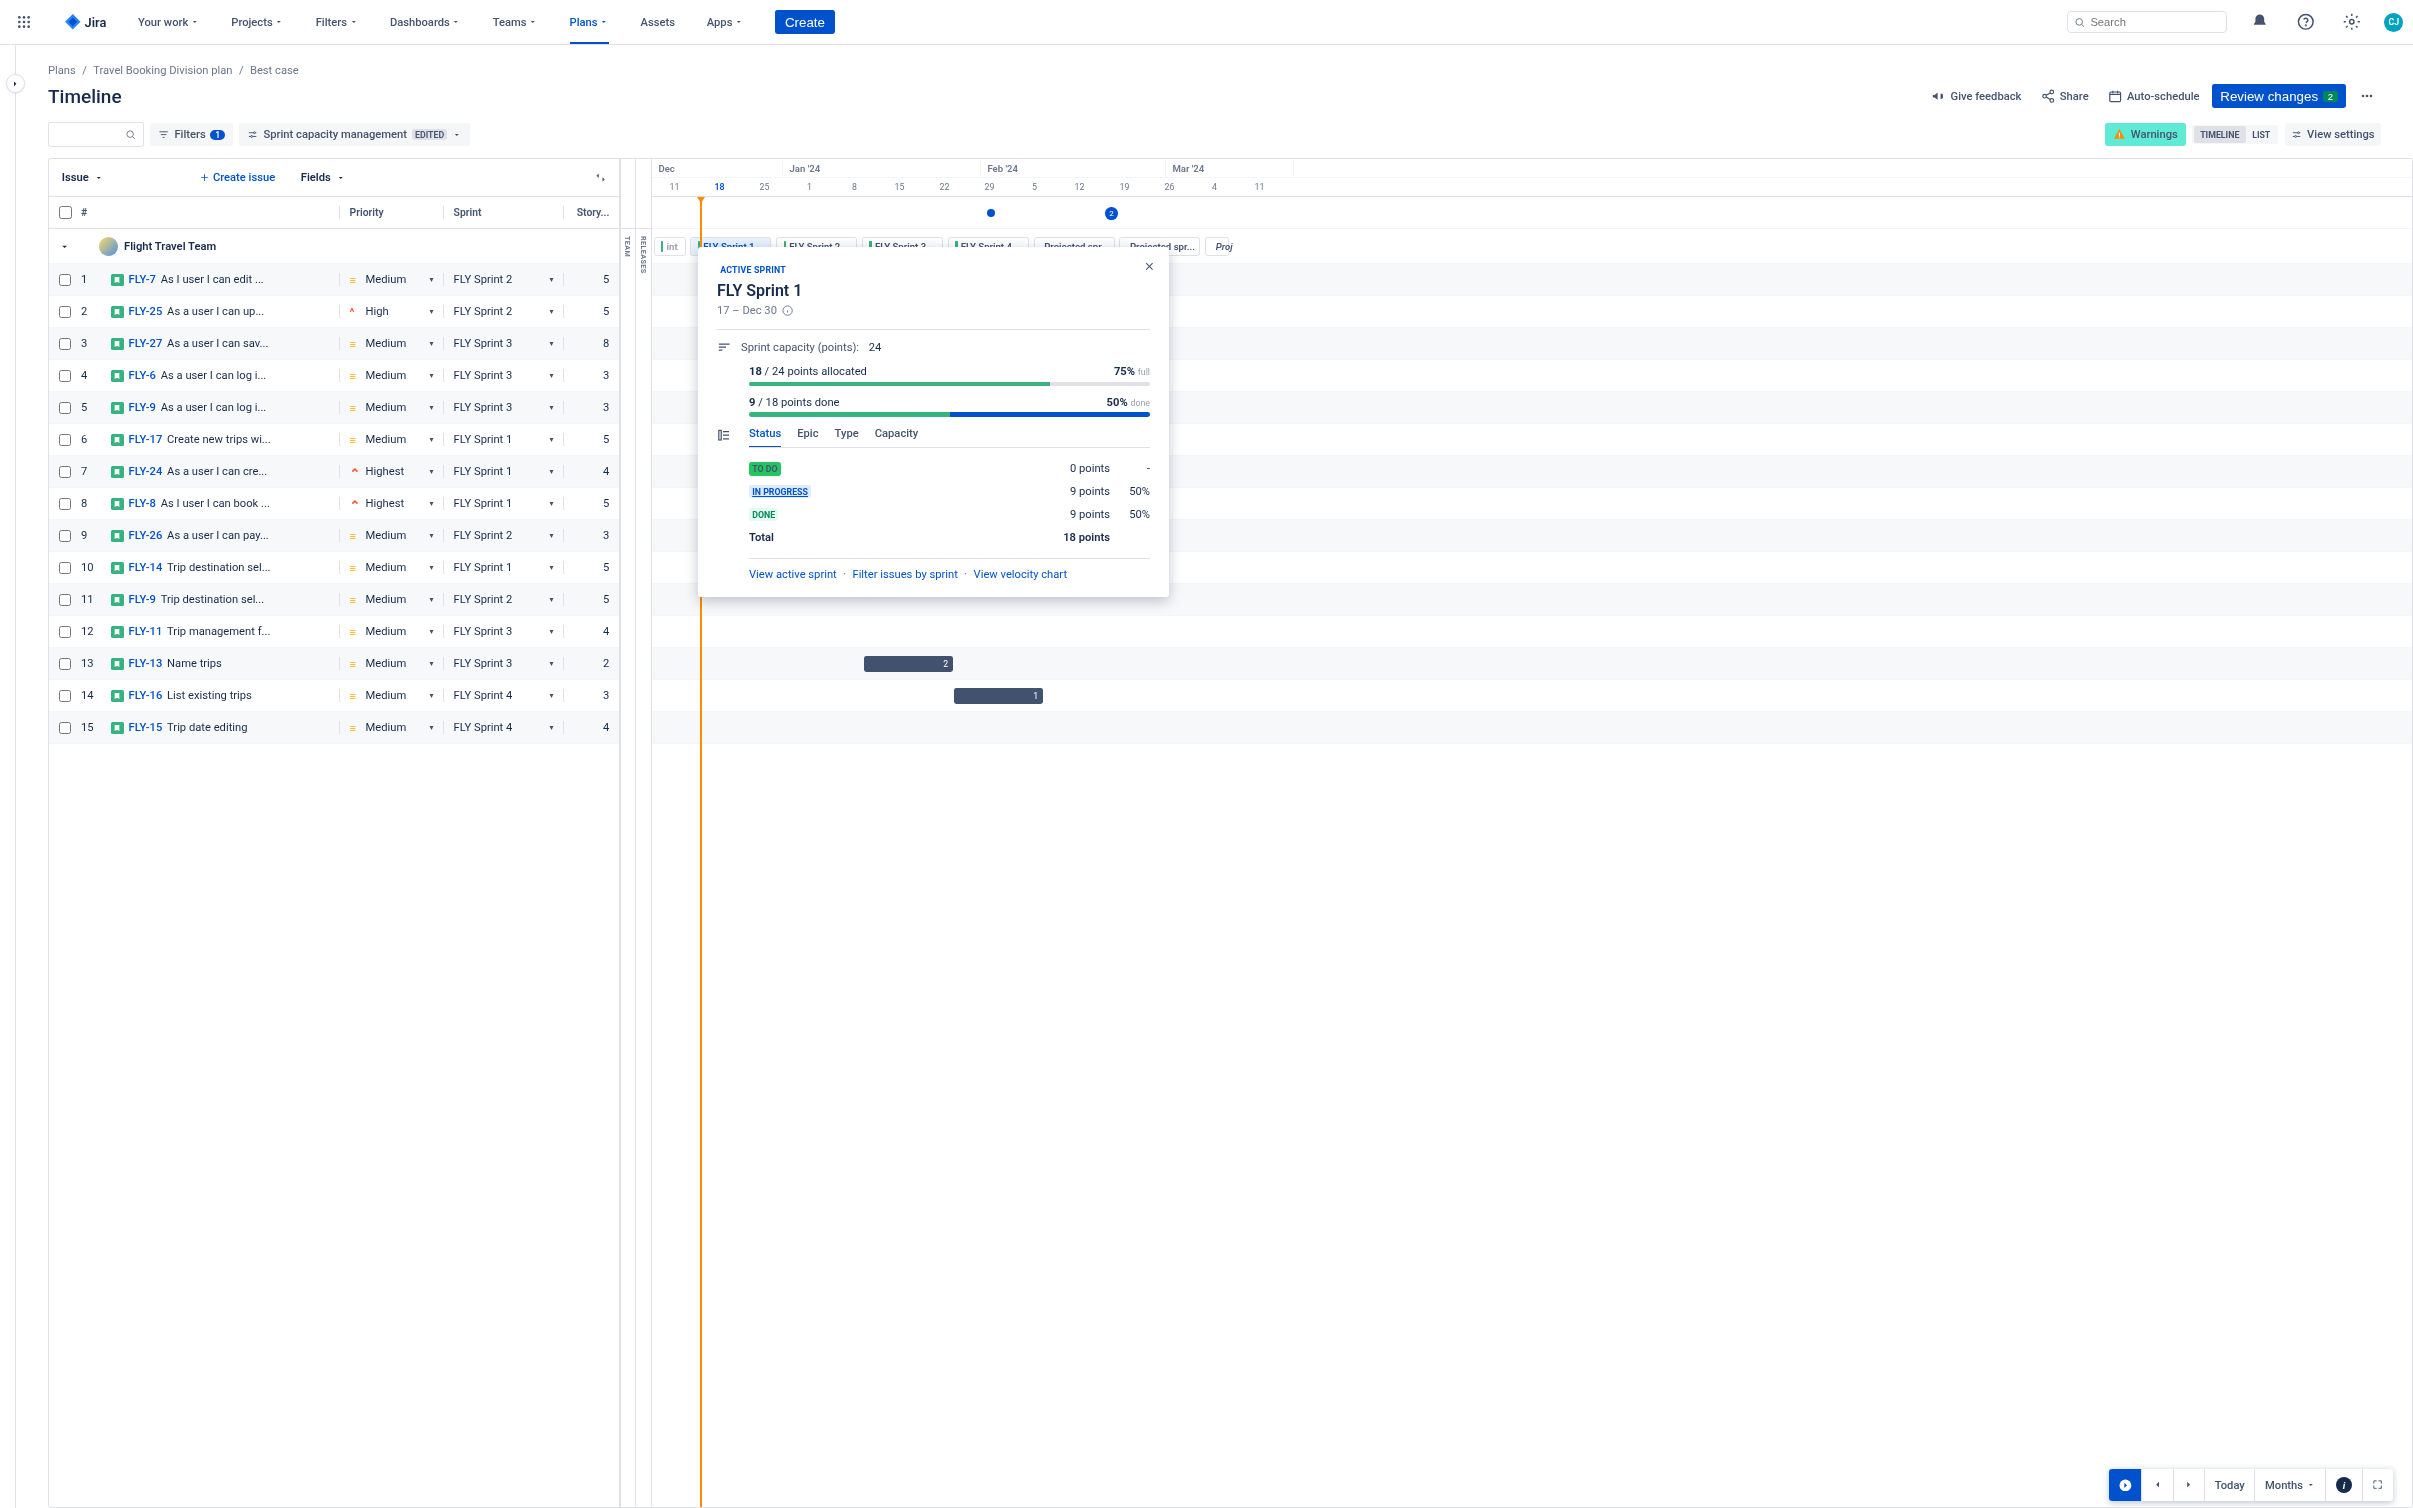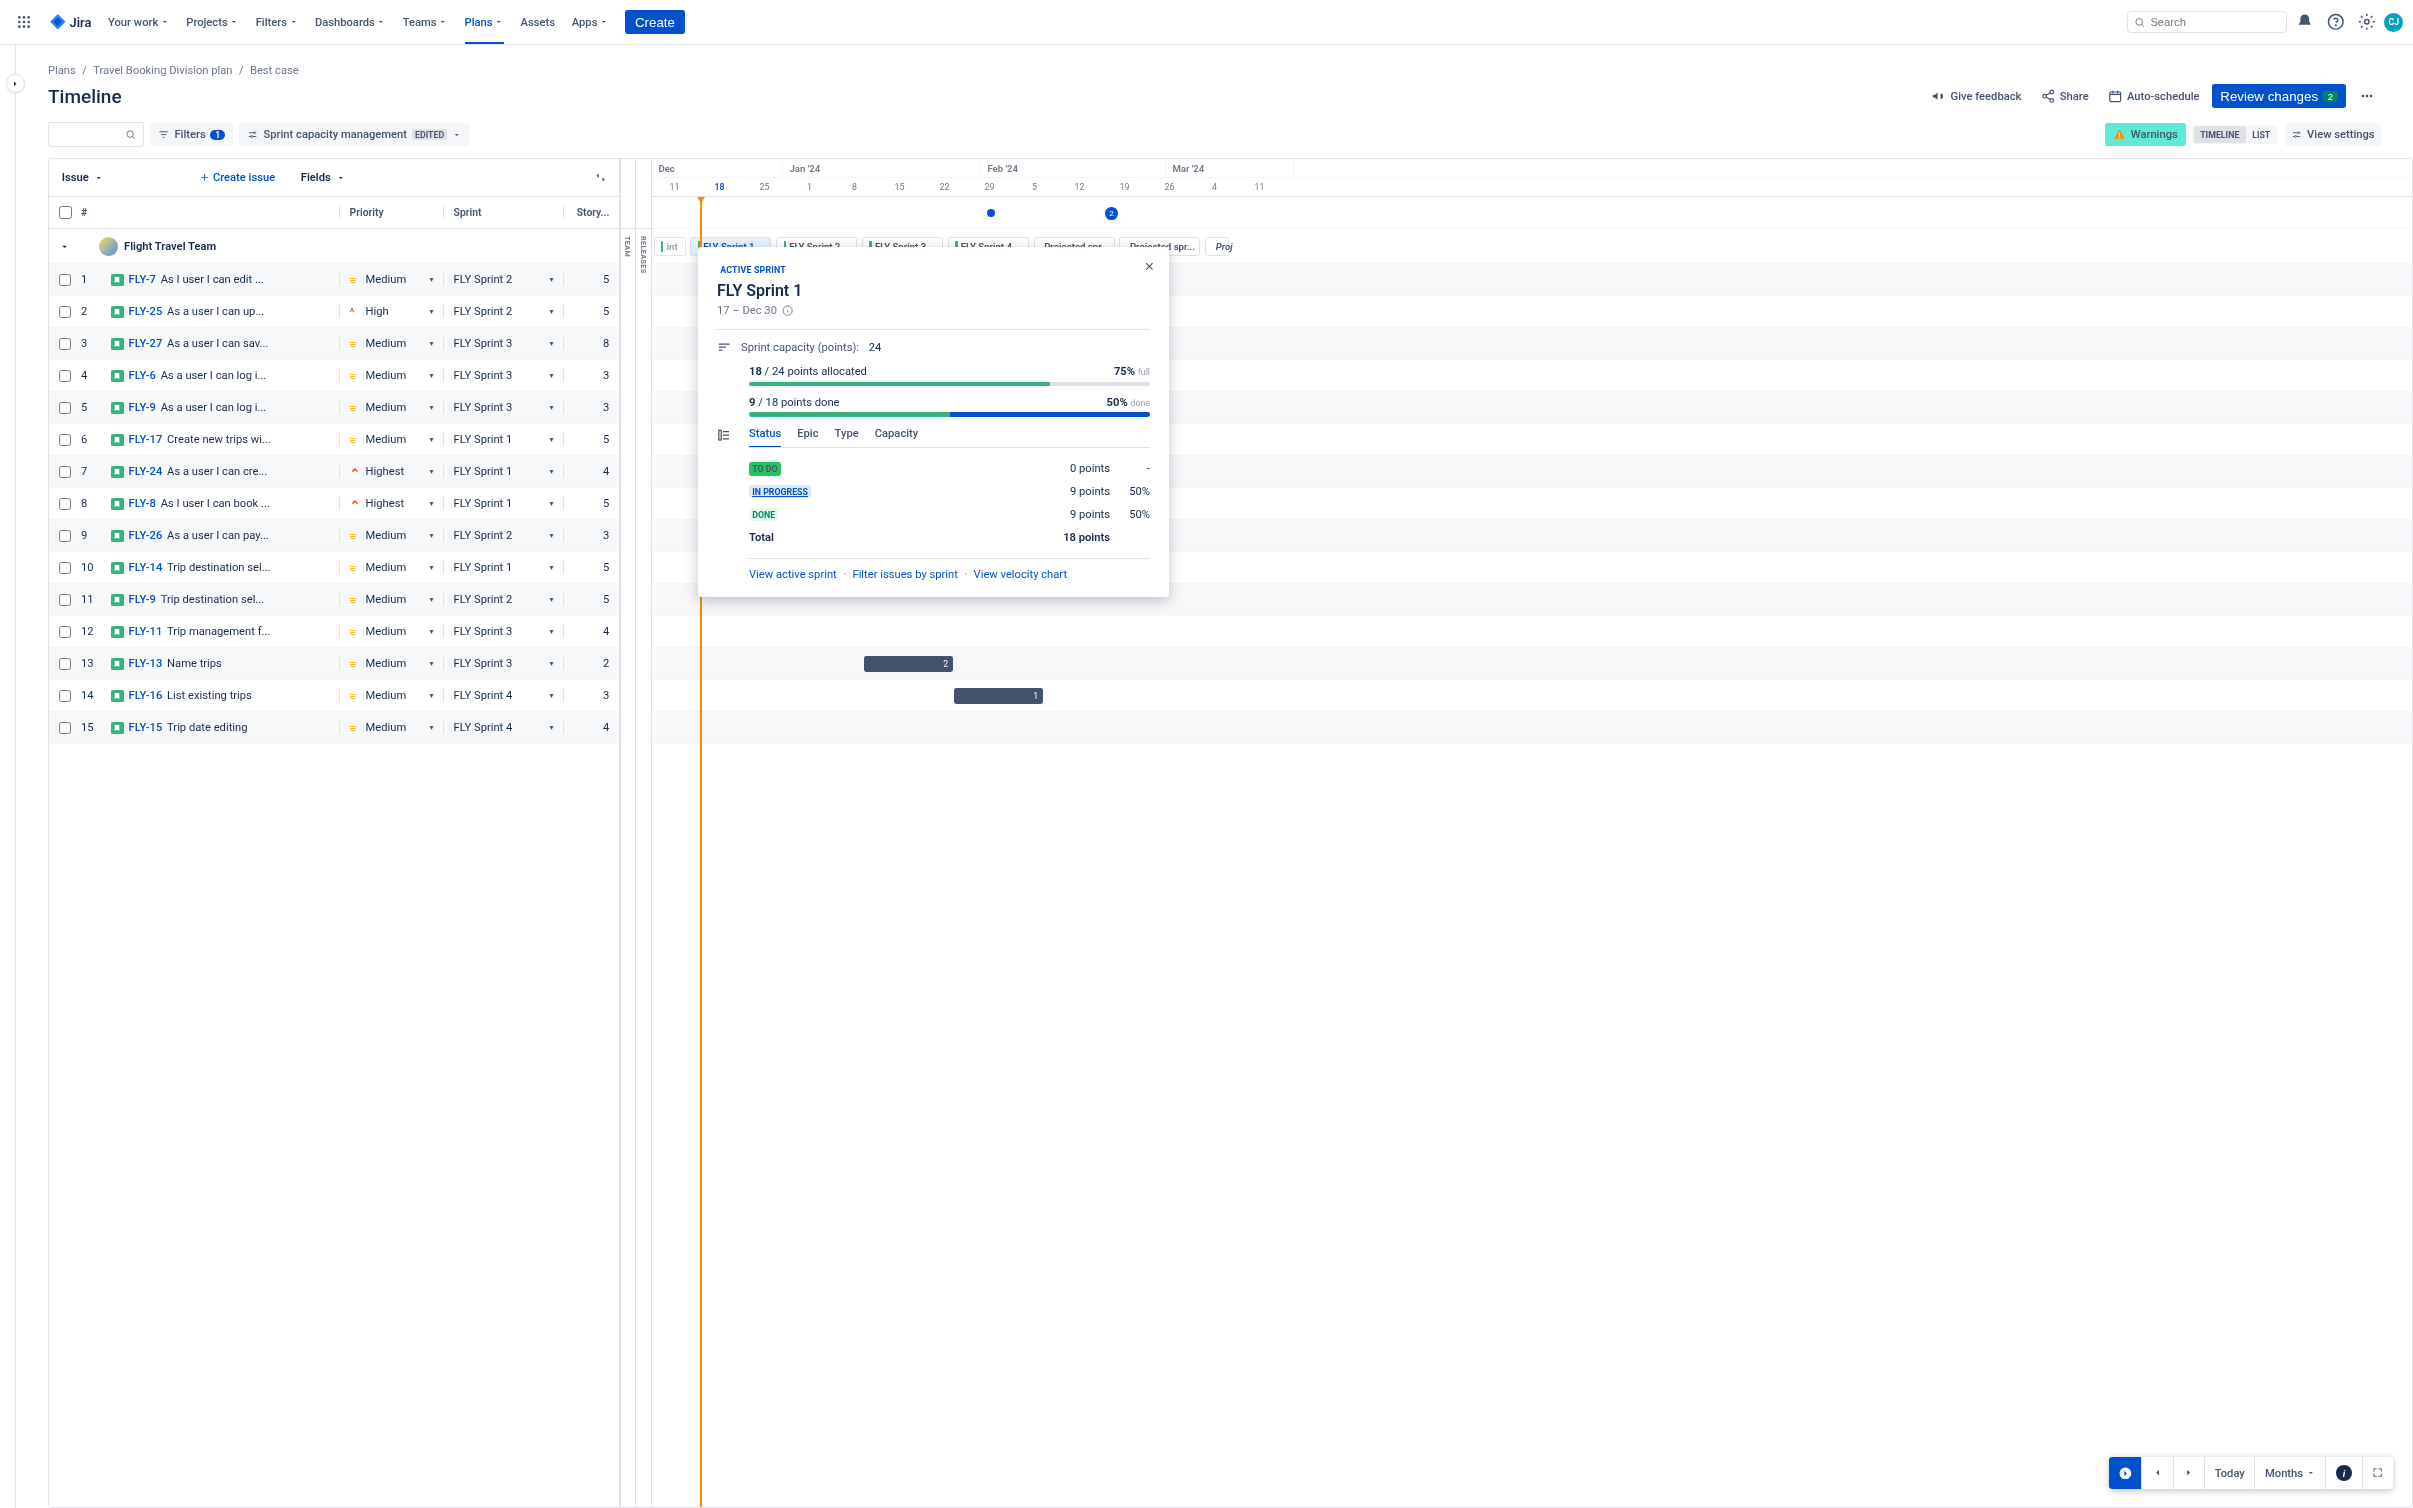--- a/index.html
+++ b/index.html
@@ -1,17 +1,17 @@
 <!DOCTYPE html>
 <html style="font-size:12.8px"><head>
 <meta charset="utf-8">
 <style>
 * { box-sizing: border-box; margin: 0; padding: 0; }
 body { font-family: -apple-system, BlinkMacSystemFont, "Segoe UI", Roboto, sans-serif; font-size: 11.2px; color: #172B4D; background: #fff; overflow: hidden; }
-.topnav { height: 45px; border-bottom: 0.8px solid #dfe1e6; display: flex; align-items: center; padding: 0 9.6px; gap: 4px; }
+.topnav { height: 45px; border-bottom: 0.8px solid #dfe1e6; display: flex; align-items: center; padding: 0 9.6px; gap: 19px; }
 .topnav .apps-icon { padding: 3.2px 6.4px; cursor: pointer; color: #44546f; }
 .topnav .logo { display: flex; align-items: center; gap: 3.2px; font-weight: 600; font-size: 12.8px; color: #172B4D; padding: 0 6.4px; }
 .topnav .nav-item { padding: 6.4px 6.4px; cursor: pointer; color: #44546f; font-weight: 500; display: flex; align-items: center; gap: 1.6px; }
 .topnav .nav-item.active { color: #0052CC; position: relative; }
 .topnav .nav-item.active::after { content: ''; position: absolute; bottom: -9.6px; left: 6.4px; right: 6.4px; height: 2.4px; background: #0052CC; }
 .topnav .nav-assets { padding: 6.4px 6.4px; cursor: pointer; color: #44546f; font-weight: 500; }
 .topnav .create-btn { background: #0052CC; color: #fff; border: none; padding: 4.8px 9.6px; border-radius: 2.4px; font-weight: 500; cursor: pointer; margin-left: 6.4px; }
 .topnav .spacer { flex: 1; }
 .topnav .search-box { display: flex; align-items: center; border: 0.8px solid #dfe1e6; border-radius: 4px; padding: 3.2px 6.4px; width: 160px; gap: 4.8px; color: #6b778c; }
 .topnav .search-box input { border: none; outline: none; font-size: 11.2px; width: 100%; }
@@ -143,21 +143,21 @@
 .popover .status-row .lz-todo { background: #22c55e; color: #44546f; }
 .popover .status-row .lz-prog { background: #DEEBFF; color: #0052CC; text-decoration: underline; }
 .popover .status-row .lz-done { background: #E3FCEF; color: #00875A; }
 .popover .status-row .pts { margin-left: auto; width: 64px; text-align: right;}
 .popover .status-row .pct { width: 40px; text-align: right; }
 .popover .status-row.total { font-weight: 600; }
 .popover .links { display: flex; gap: 6.4px; margin-top: 6.4px; margin-left: 32px; font-size: 11.2px; flex-wrap: wrap;}
 .popover .links a { color: #0052CC; text-decoration: none; }
 .popover .links .dot { color: #6b778c; }
 
-.floatbar { position: absolute; bottom: 18px; right: 19px; background: #fff; border-radius: 3.2px; box-shadow: 0 1.6px 6.4px rgba(9,30,66,0.25); display: flex; align-items: center; height: 32px; z-index: 20;}
+.floatbar { position: absolute; bottom: 6px; right: 19px; background: #fff; border-radius: 3.2px; box-shadow: 0 1.6px 6.4px rgba(9,30,66,0.25); display: flex; align-items: center; height: 32px; z-index: 20;}
 .floatbar .seg { padding: 0 9.6px; height: 100%; display: flex; align-items: center; border-right: 0.8px solid #dfe1e6; cursor: pointer; gap: 3.2px; color: #44546f; font-weight: 500;}
 .floatbar .seg:last-child { border-right: none; }
 .floatbar .seg.blue { background: #0052CC; border-radius: 3.2px 0 0 3.2px;}
 .floatbar .seg.blue svg { color: #fff; }
 .floatbar .info-badge { width: 16px; height: 16px; border-radius: 50%; background: #172B4D; color: #fff; display: flex; align-items: center; justify-content: center; font-size: 9.6px; font-weight: 700; font-style: italic;}
 
 svg { display: block; }
 </style>
 </head>
 <body>

